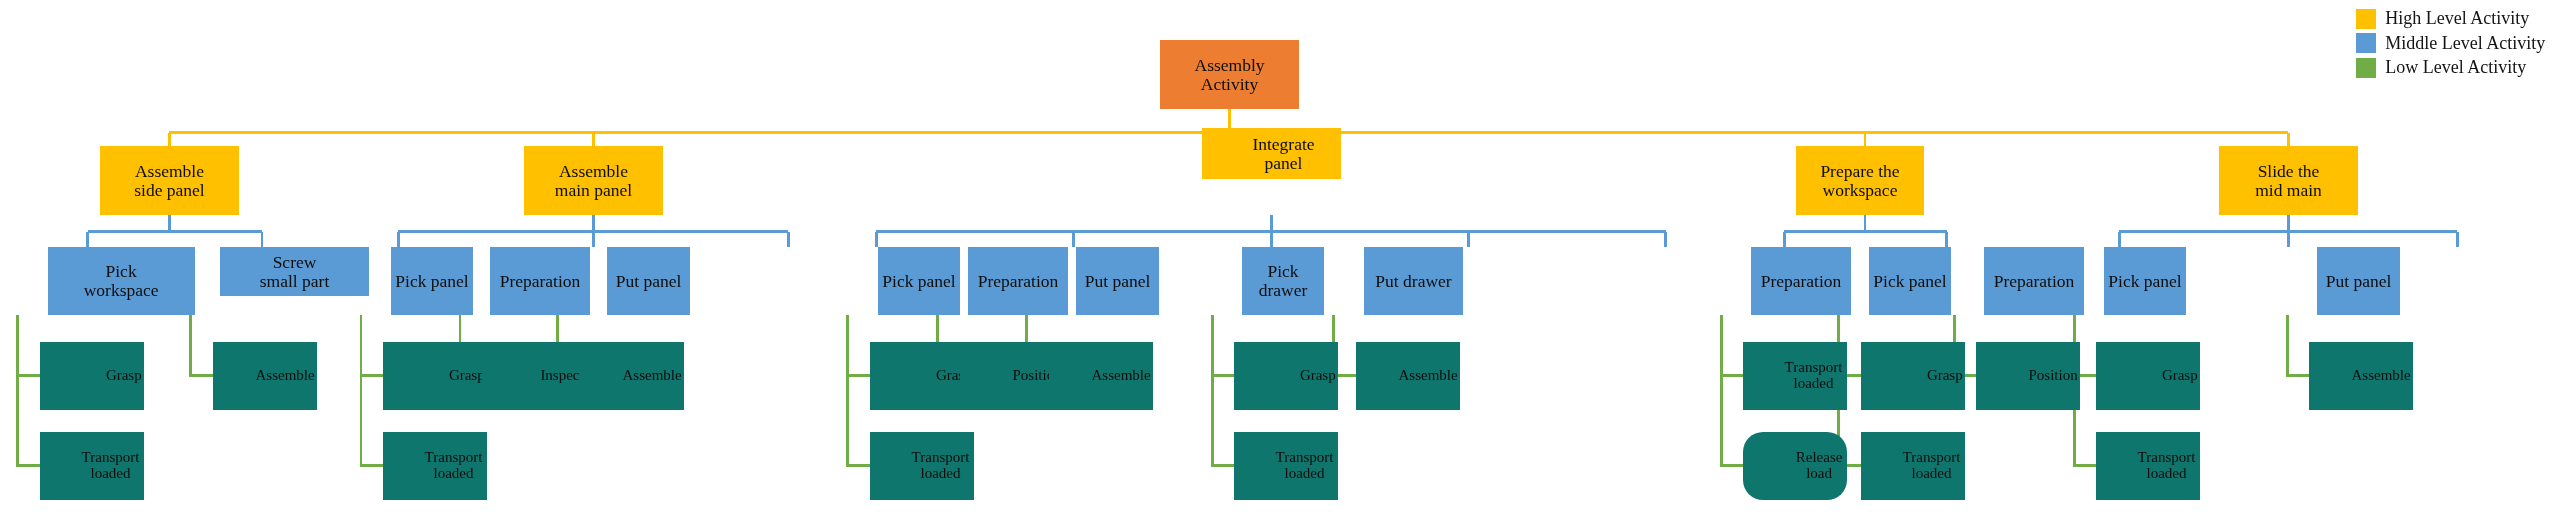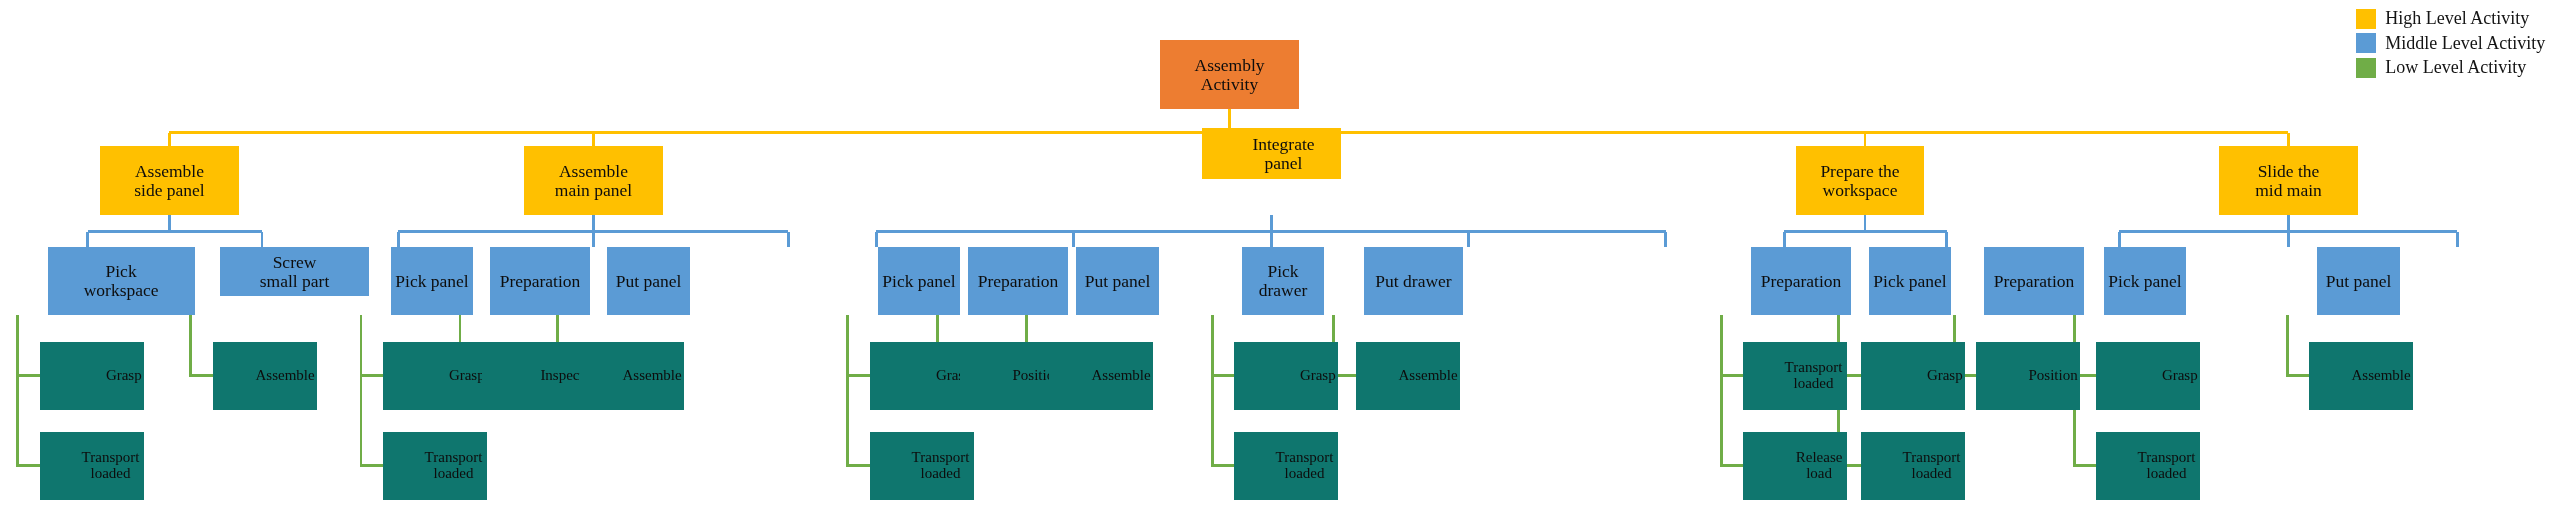--- a/index.html
+++ b/index.html
@@ -267,21 +267,21 @@
   <div class="node lvl-low" style="left:1356px;top:342px;width:104px;height:68px;">
     <span>Assemble</span>
   </div>
 
   <div class="node lvl-low" style="left:1743px;top:342px;width:104px;height:68px;">
     <span>
         <span>Transport</span>
         <span>loaded</span>
       </span>
   </div>
-  <div class="node lvl-low" style="left:1743px;top:432px;width:104px;height:68px;">
+  <div class="node lvl-low" style="left:1743px;top:432px;width:104px;height:68px;border-radius:20px;">
     <span>
         <span>Release</span>
         <span>load</span>
       </span>
   </div>
   <div class="node lvl-low" style="left:1861px;top:342px;width:104px;height:68px;">
     <span>Grasp</span>
   </div>
   <div class="node lvl-low" style="left:1861px;top:432px;width:104px;height:68px;">
     <span>

